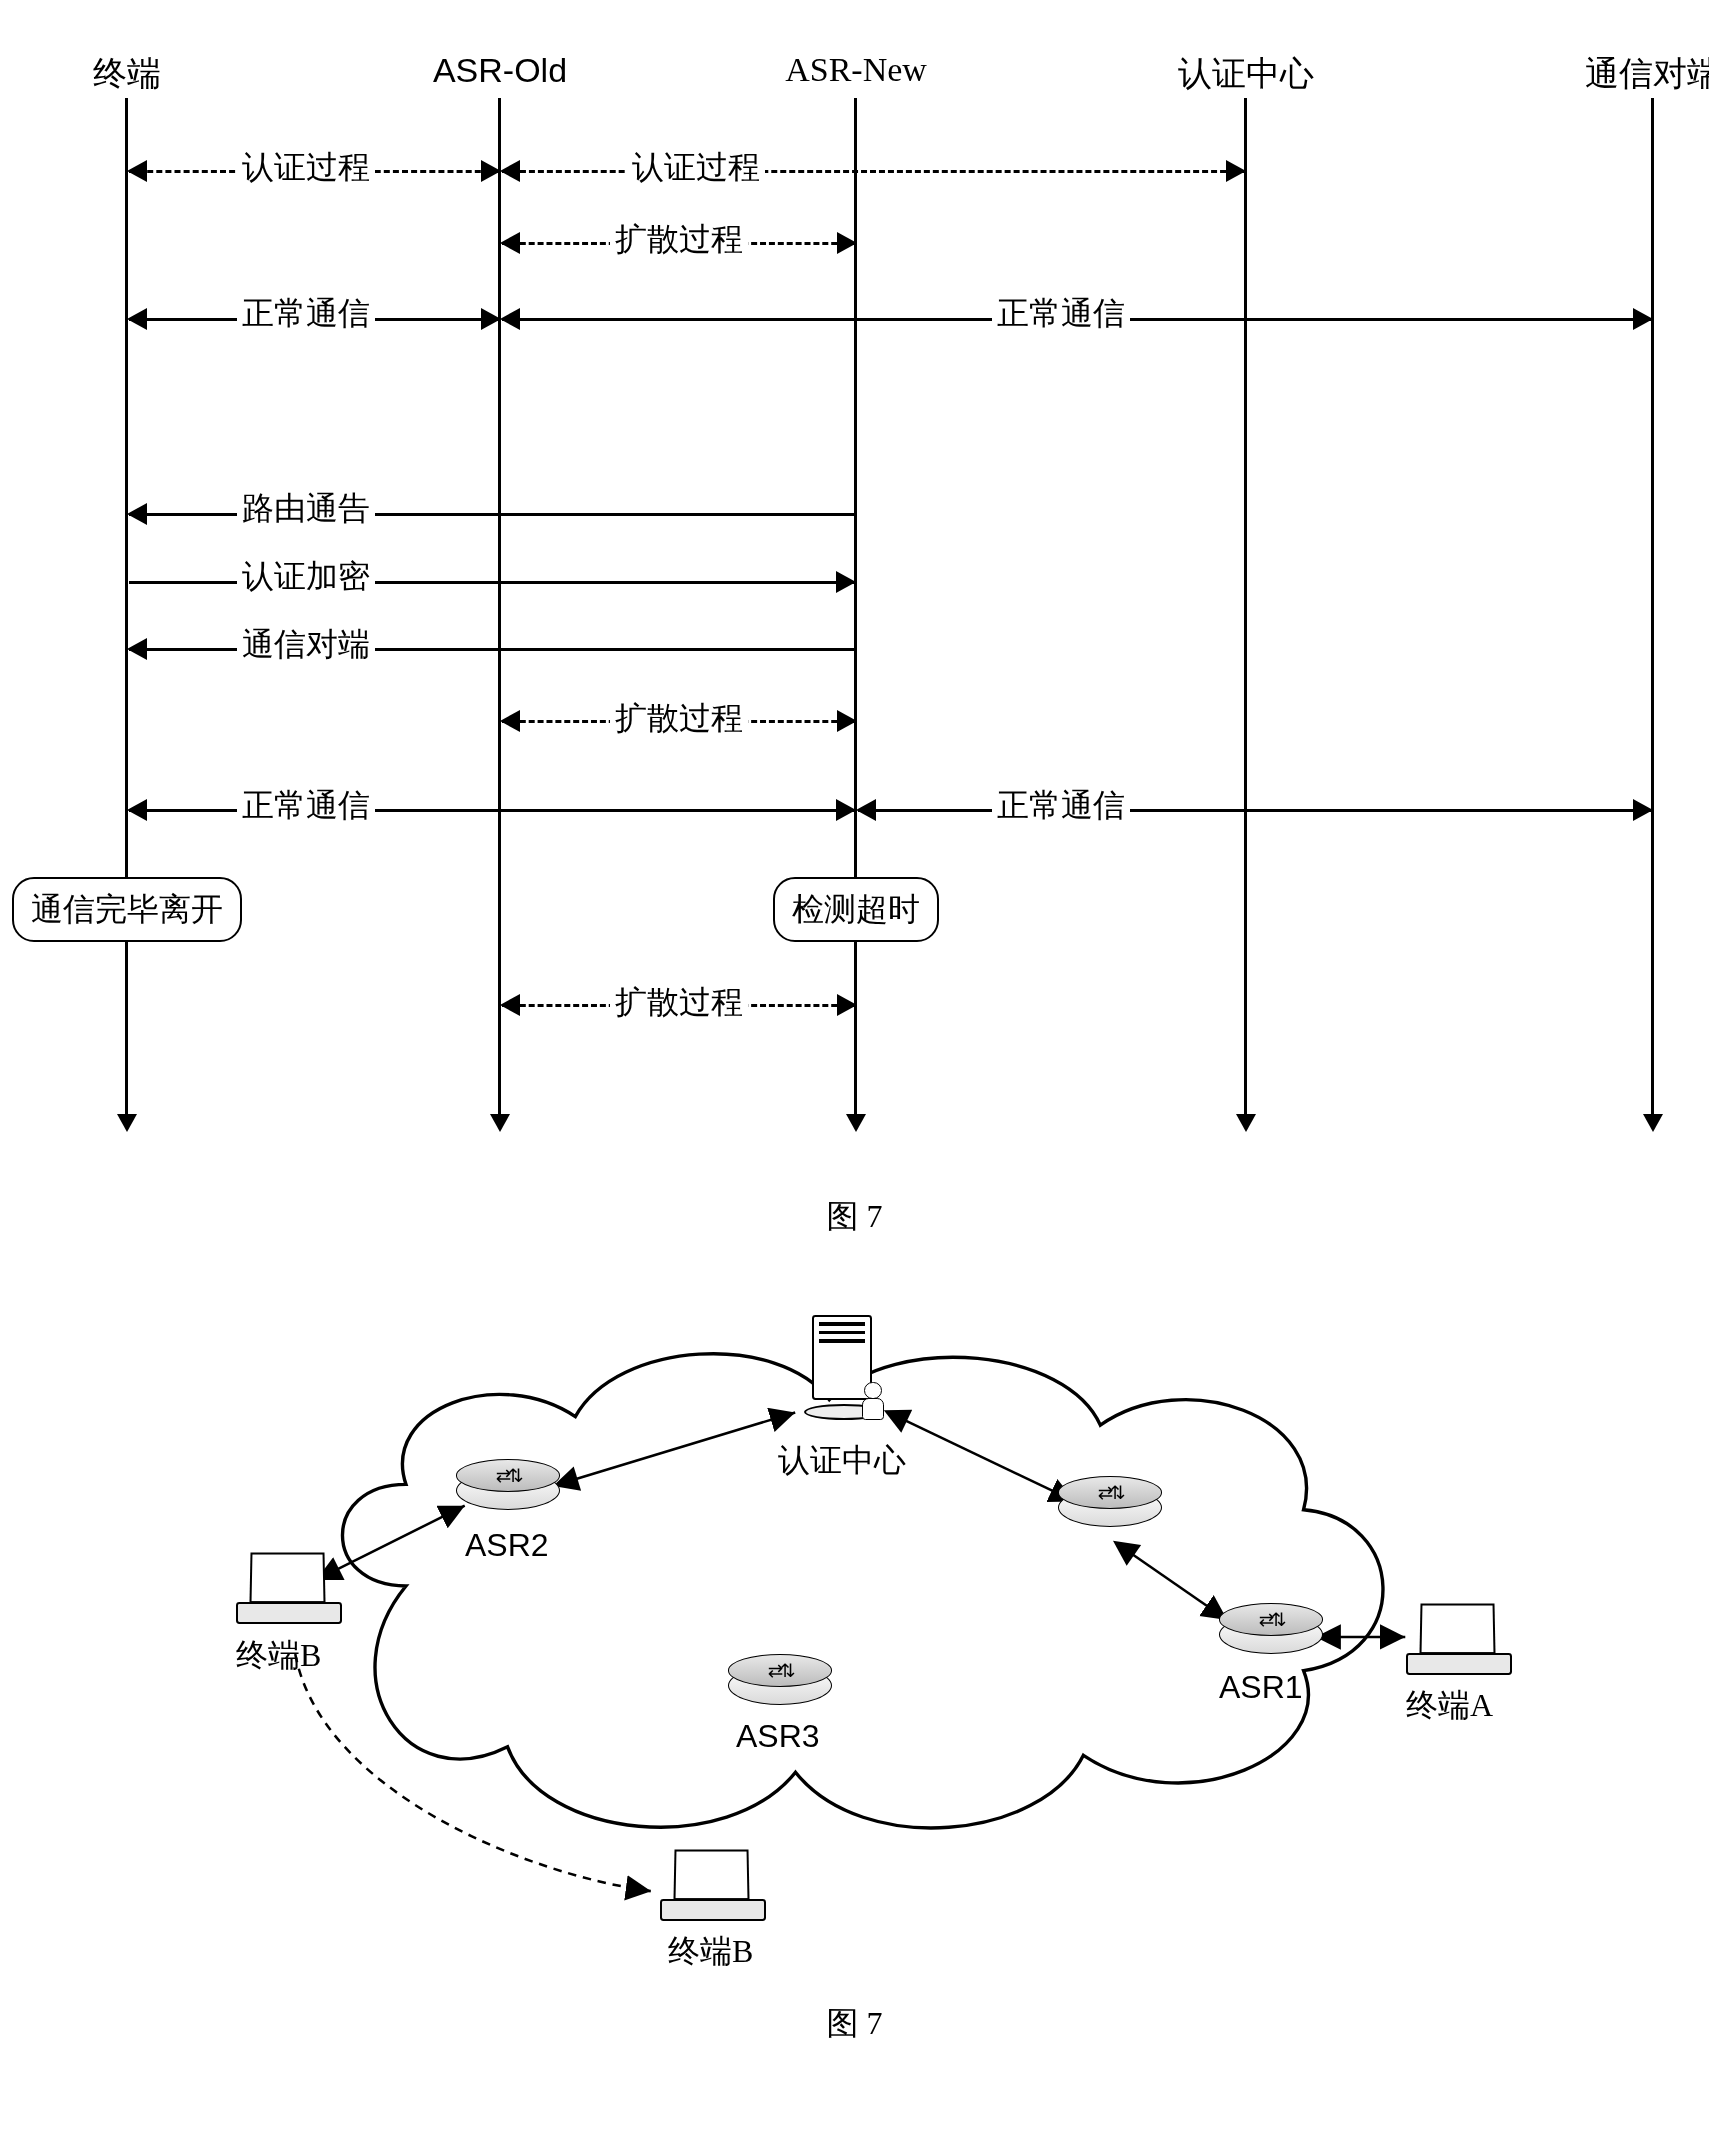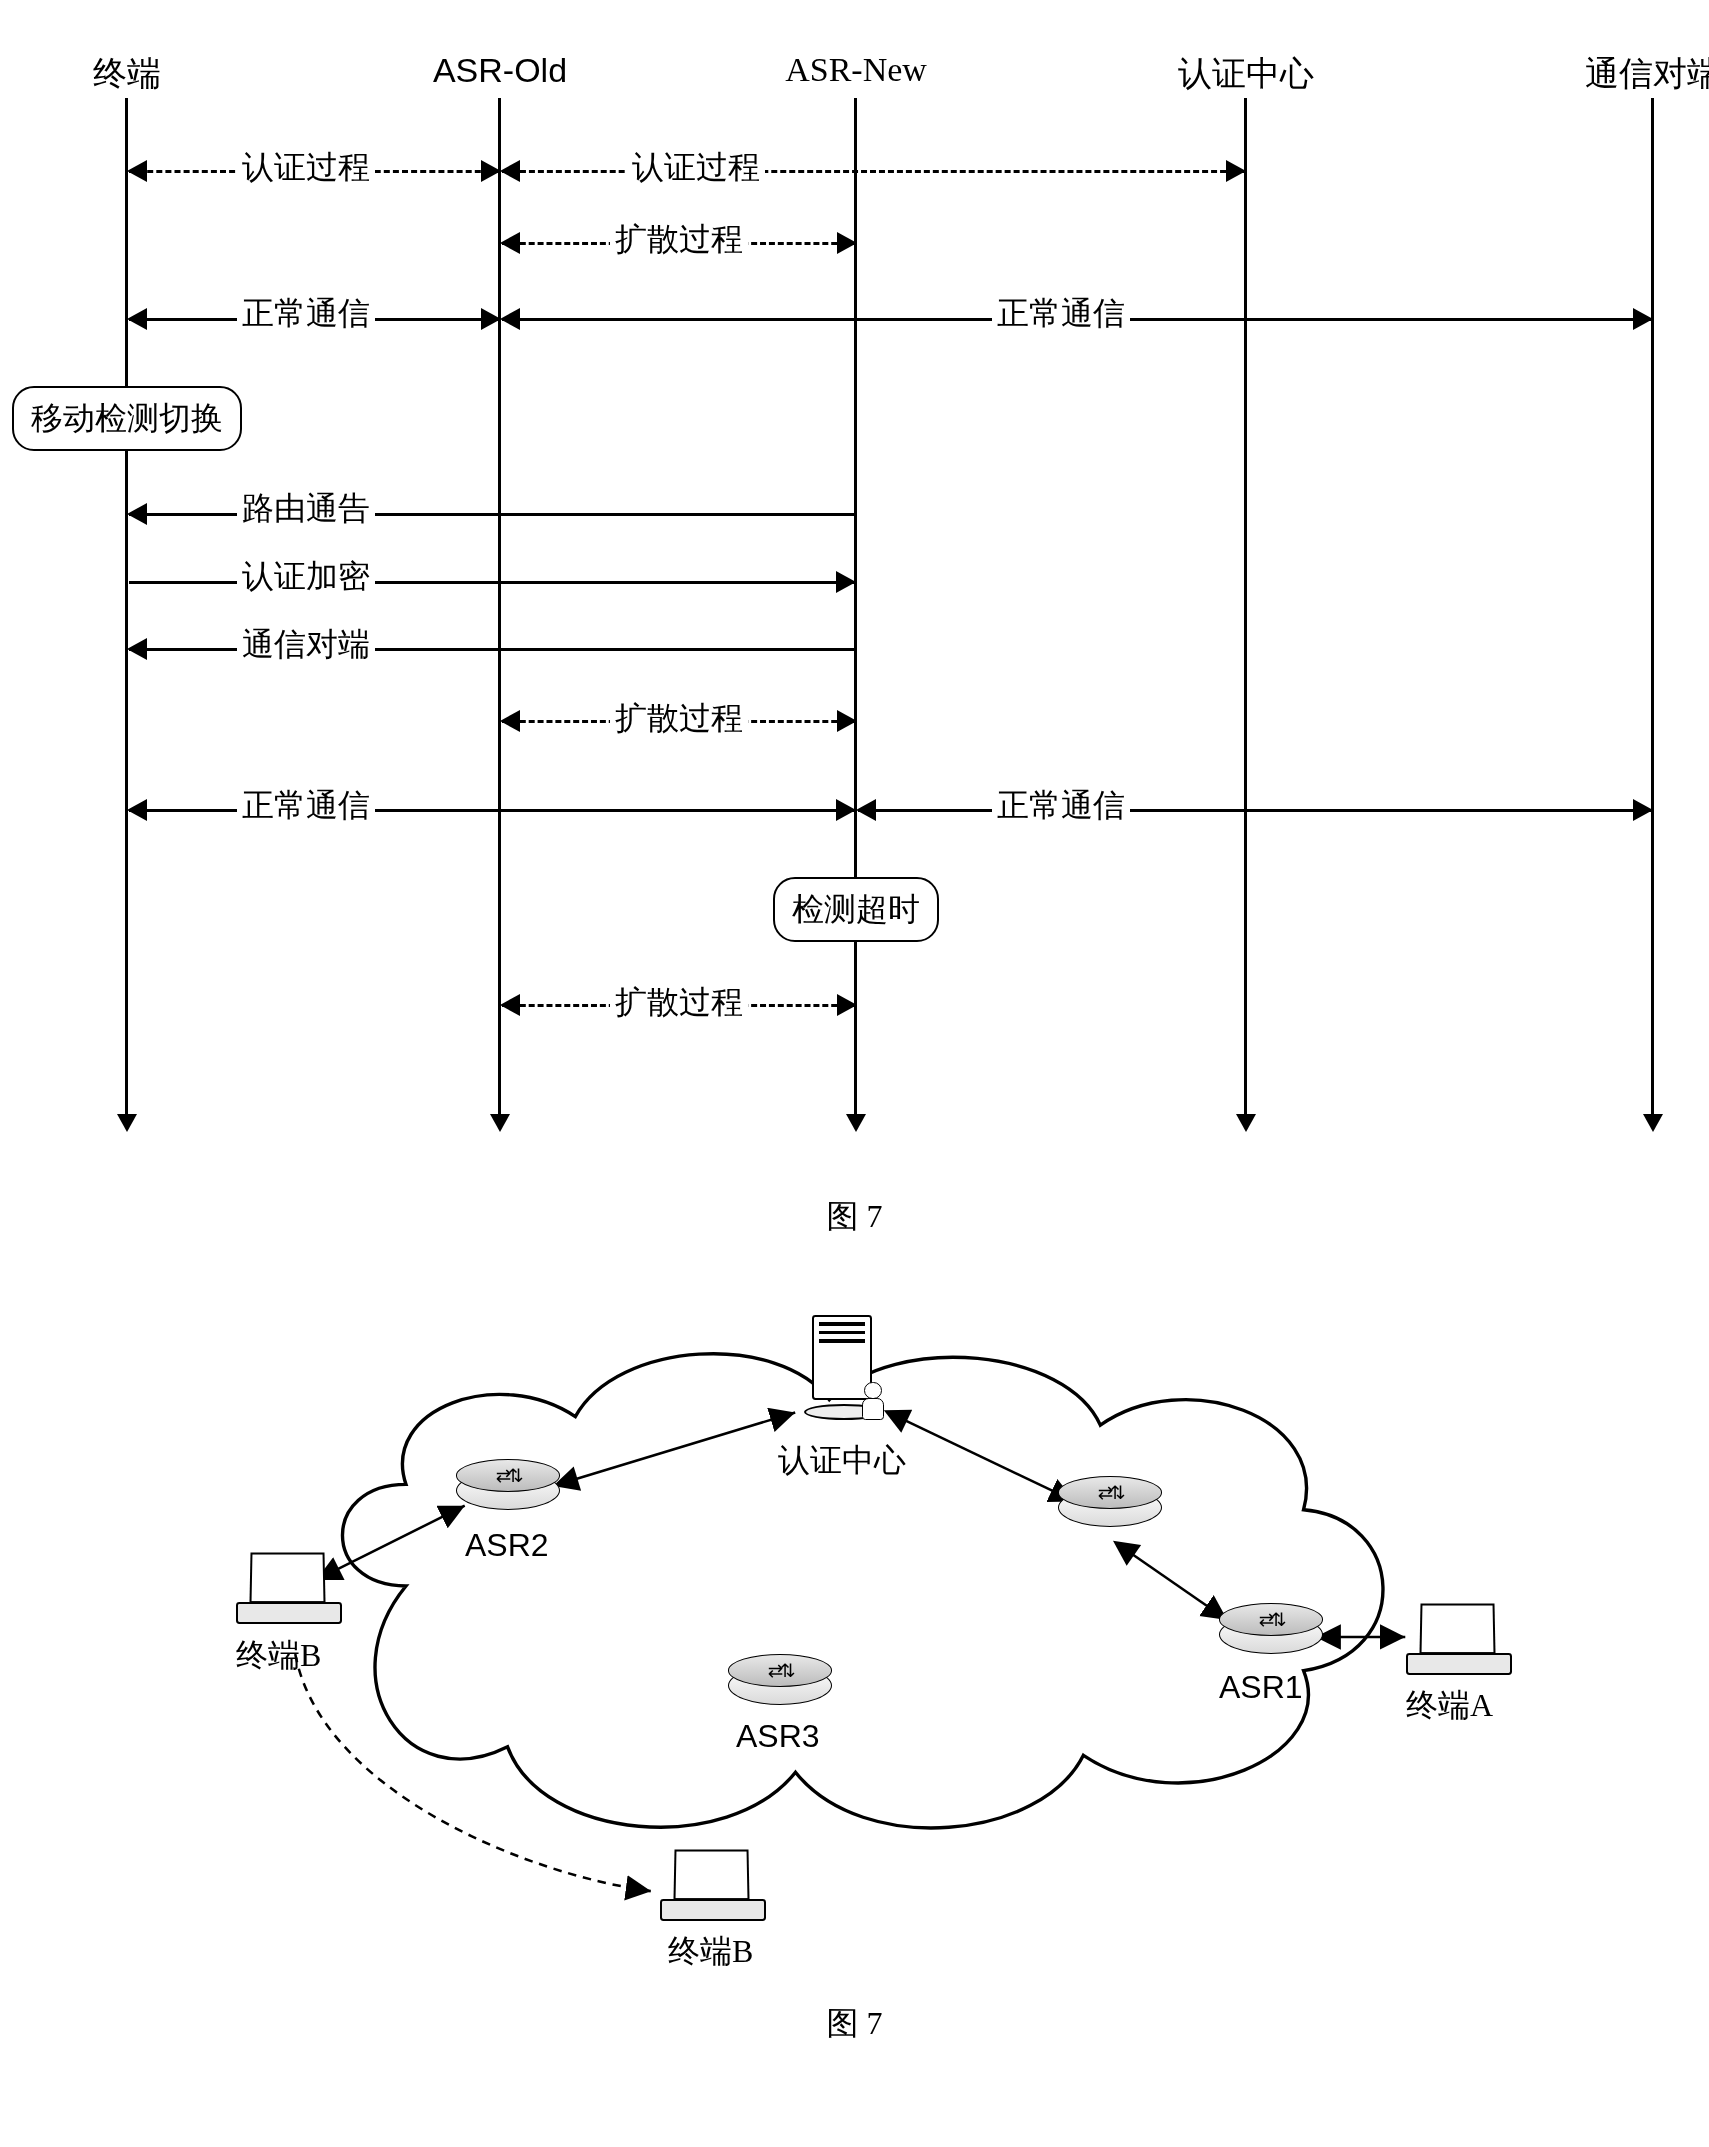--- a/index.html
+++ b/index.html
@@ -216,21 +216,20 @@
       <div class="ah-left"></div>
       <div class="ah-right"></div>
     </div>
   <div class="msg-label" style="left:220px;top:275px">正常通信</div>
   <div class="msg" style="left:485px;top:301px;width:1149px">
       <div class="ah-left"></div>
       <div class="ah-right"></div>
     </div>
   <div class="msg-label" style="left:975px;top:275px">正常通信</div>
 
-  <div class="state-box" style="left:110px;top:369px">移动检测切换</div>
 
   <div class="msg" style="left:112px;top:496px;width:725px">
       <div class="ah-left"></div>
     </div>
   <div class="msg-label" style="left:220px;top:470px">路由通告</div>
 
   <div class="msg" style="left:112px;top:564px;width:725px">
       <div class="ah-right"></div>
     </div>
   <div class="msg-label" style="left:220px;top:538px">认证加密</div>
@@ -250,20 +249,21 @@
       <div class="ah-left"></div>
       <div class="ah-right"></div>
     </div>
   <div class="msg-label" style="left:220px;top:767px">正常通信</div>
   <div class="msg" style="left:841px;top:792px;width:793px">
       <div class="ah-left"></div>
       <div class="ah-right"></div>
     </div>
   <div class="msg-label" style="left:975px;top:767px">正常通信</div>
 
+  <div class="state-box" style="left:110px;top:860px">通信完毕离开</div>
   <div class="state-box" style="left:839px;top:860px">检测超时</div>
 
   <div class="msg dashed" style="left:485px;top:987px;width:353px">
       <div class="ah-left"></div>
       <div class="ah-right"></div>
     </div>
   <div class="msg-label" style="left:593px;top:964px">扩散过程</div>
 
 </div>
 <div class="fig-caption">图 7</div>

